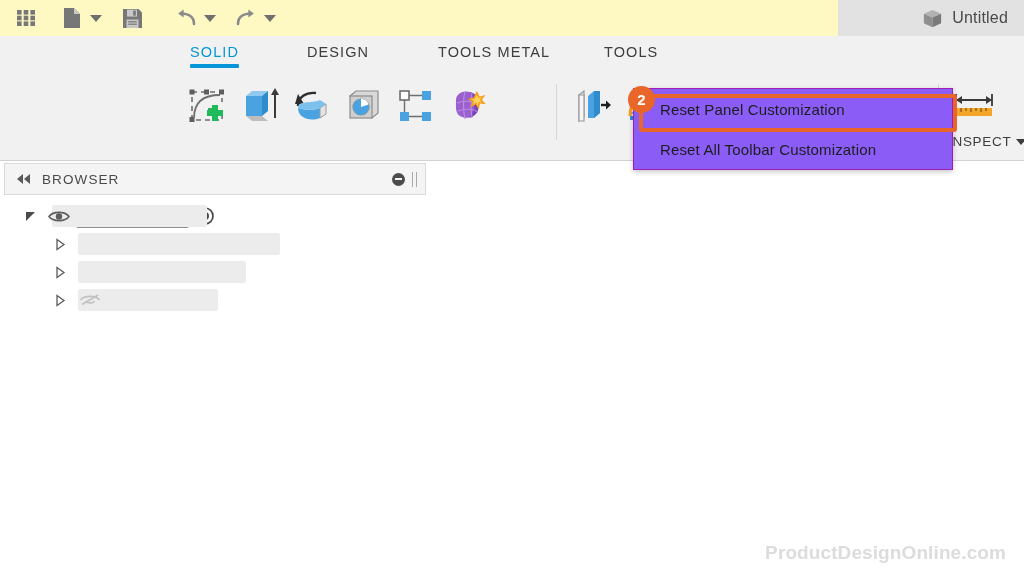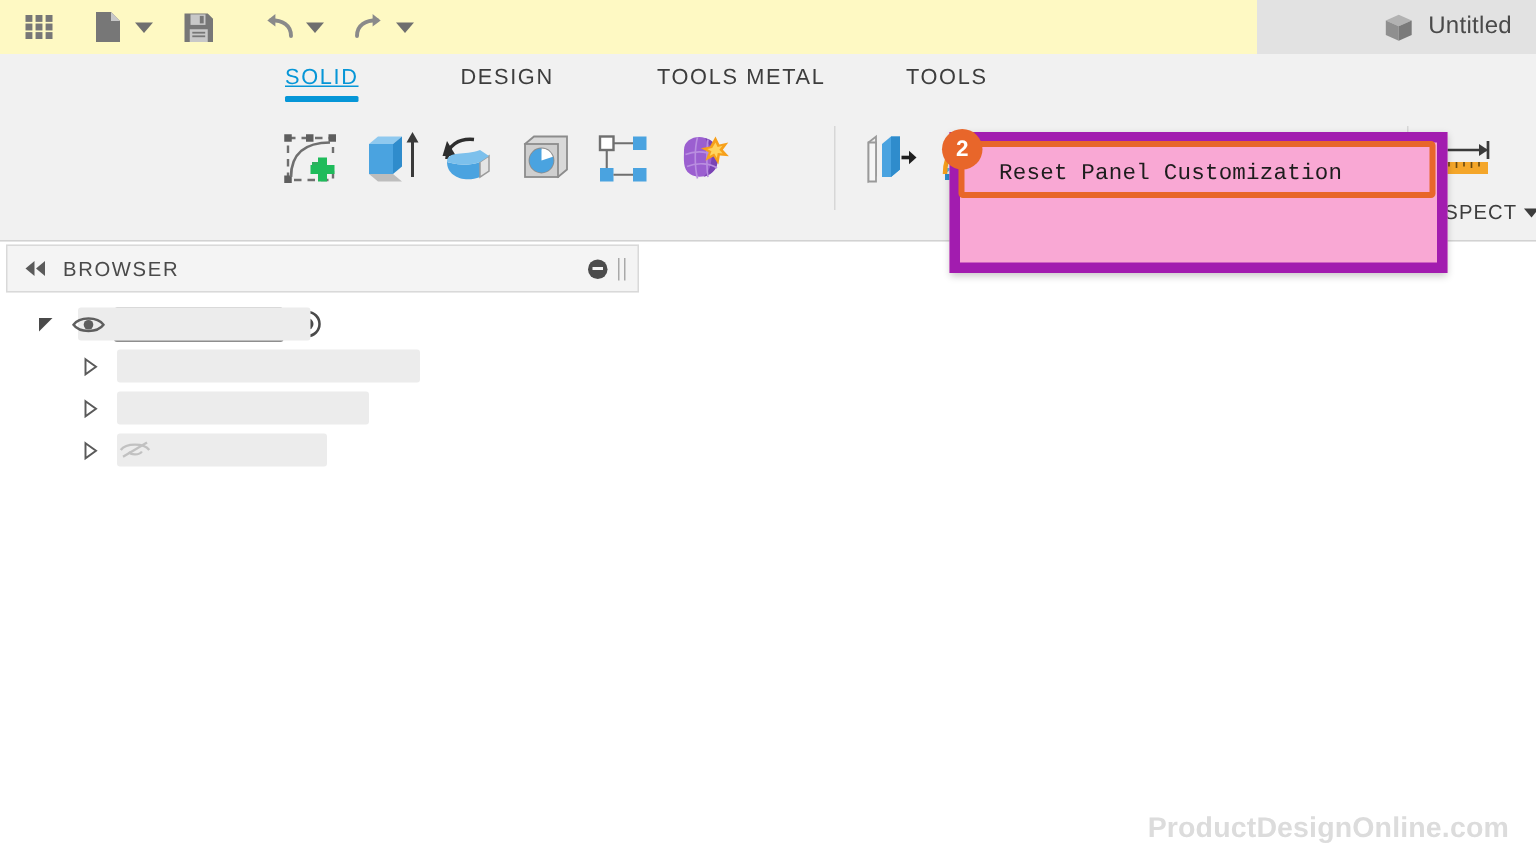--- a/index.html
+++ b/index.html
@@ -48,21 +48,21 @@
     width:0;height:0;border-left:6px solid transparent;border-right:6px solid transparent;
     border-top:7px solid #3d3d3d;margin-left:8px;
   }
 
   
   #tabs{position:absolute;left:190px;top:8px;height:26px;}
   .tab{
     position:absolute;top:0;display:flex;flex-direction:column;align-items:center;cursor:pointer;
   }
   .tab .tlbl{font-size:14.5px;letter-spacing:1.1px;color:#3d3d3d;font-weight:500;white-space:nowrap;}
-  .tab.active .tlbl{color:#0696d7;text-decoration:underline;}
+  .tab.active .tlbl{color:#0696d7;}
   .tab .uline{margin-top:4px;height:4px;width:100%;background:transparent;border-radius:1px;}
   .tab.active .uline{background:#0696d7;}
 
   
   .panel{position:absolute;top:44px;}
   .panel-row{display:flex;align-items:flex-end;height:52px;}
   .tool{width:52px;height:52px;display:flex;align-items:center;justify-content:center;cursor:pointer;}
   .panel-label{
     display:flex;align-items:center;justify-content:center;gap:5px;
     font-size:13.5px;color:#3d3d3d;letter-spacing:.7px;font-weight:500;margin-top:2px;cursor:pointer;
@@ -91,23 +91,22 @@
   .trow{display:flex;align-items:center;height:28px;position:relative;}
   .tw{position:absolute;height:22px;background:#ececec;border-radius:2px;}
   .disc{width:16px;display:flex;align-items:center;justify-content:center;cursor:pointer;}
   .tlabel{font-size:14.5px;color:#333;letter-spacing:.2px;white-space:nowrap;}
   .row-sel{background:#8e8e8e;border-radius:2px;display:flex;align-items:center;gap:0;padding:0 10px 0 4px;height:23px;}
   .row-sel .tlabel{color:#ffffff;}
 
   
   #ctxmenu{
     position:absolute;left:633px;top:88px;width:318px;height:80px;
-    background:#f9a8d4;border:7px solid #a21caf;
+    background:#8b5cf6;border:1px solid #a21caf;
     box-shadow:0 2px 5px rgba(0,0,0,.22);
-    font-family:Liberation Mono, monospace;
   }
   .mitem{
     height:40px;display:flex;align-items:center;padding-left:26px;
     font-size:15px;color:#1d1d1d;letter-spacing:.15px;cursor:pointer;
   }
   #hl-box{
     position:absolute;left:639px;top:94px;width:310px;height:30px;
     border:4px solid #e8662a;border-radius:3px;pointer-events:none;
   }
   #badge2{
@@ -367,20 +366,23 @@
     <div class="panel-label">
       <span>INSPECT</span>
       <span class="caret"></span>
     </div>
   </div>
 </div>
 
 <div id="ctxmenu">
   <div class="mitem">
     <span>Reset Panel Customization</span>
+  </div>
+  <div class="mitem">
+    <span>Reset All Toolbar Customization</span>
   </div>
 </div>
 <div id="hl-box"></div>
 <div id="badge2">2</div>
 
 <div id="browser-header">
   <span class="bh-arrows">
     <svg width="17" height="12" viewBox="0 0 17 12">
       <path d="M8 1 L2 6 L8 11 Z" fill="#5a5a5a"></path>
       <path d="M15 1 L9 6 L15 11 Z" fill="#5a5a5a"></path>

